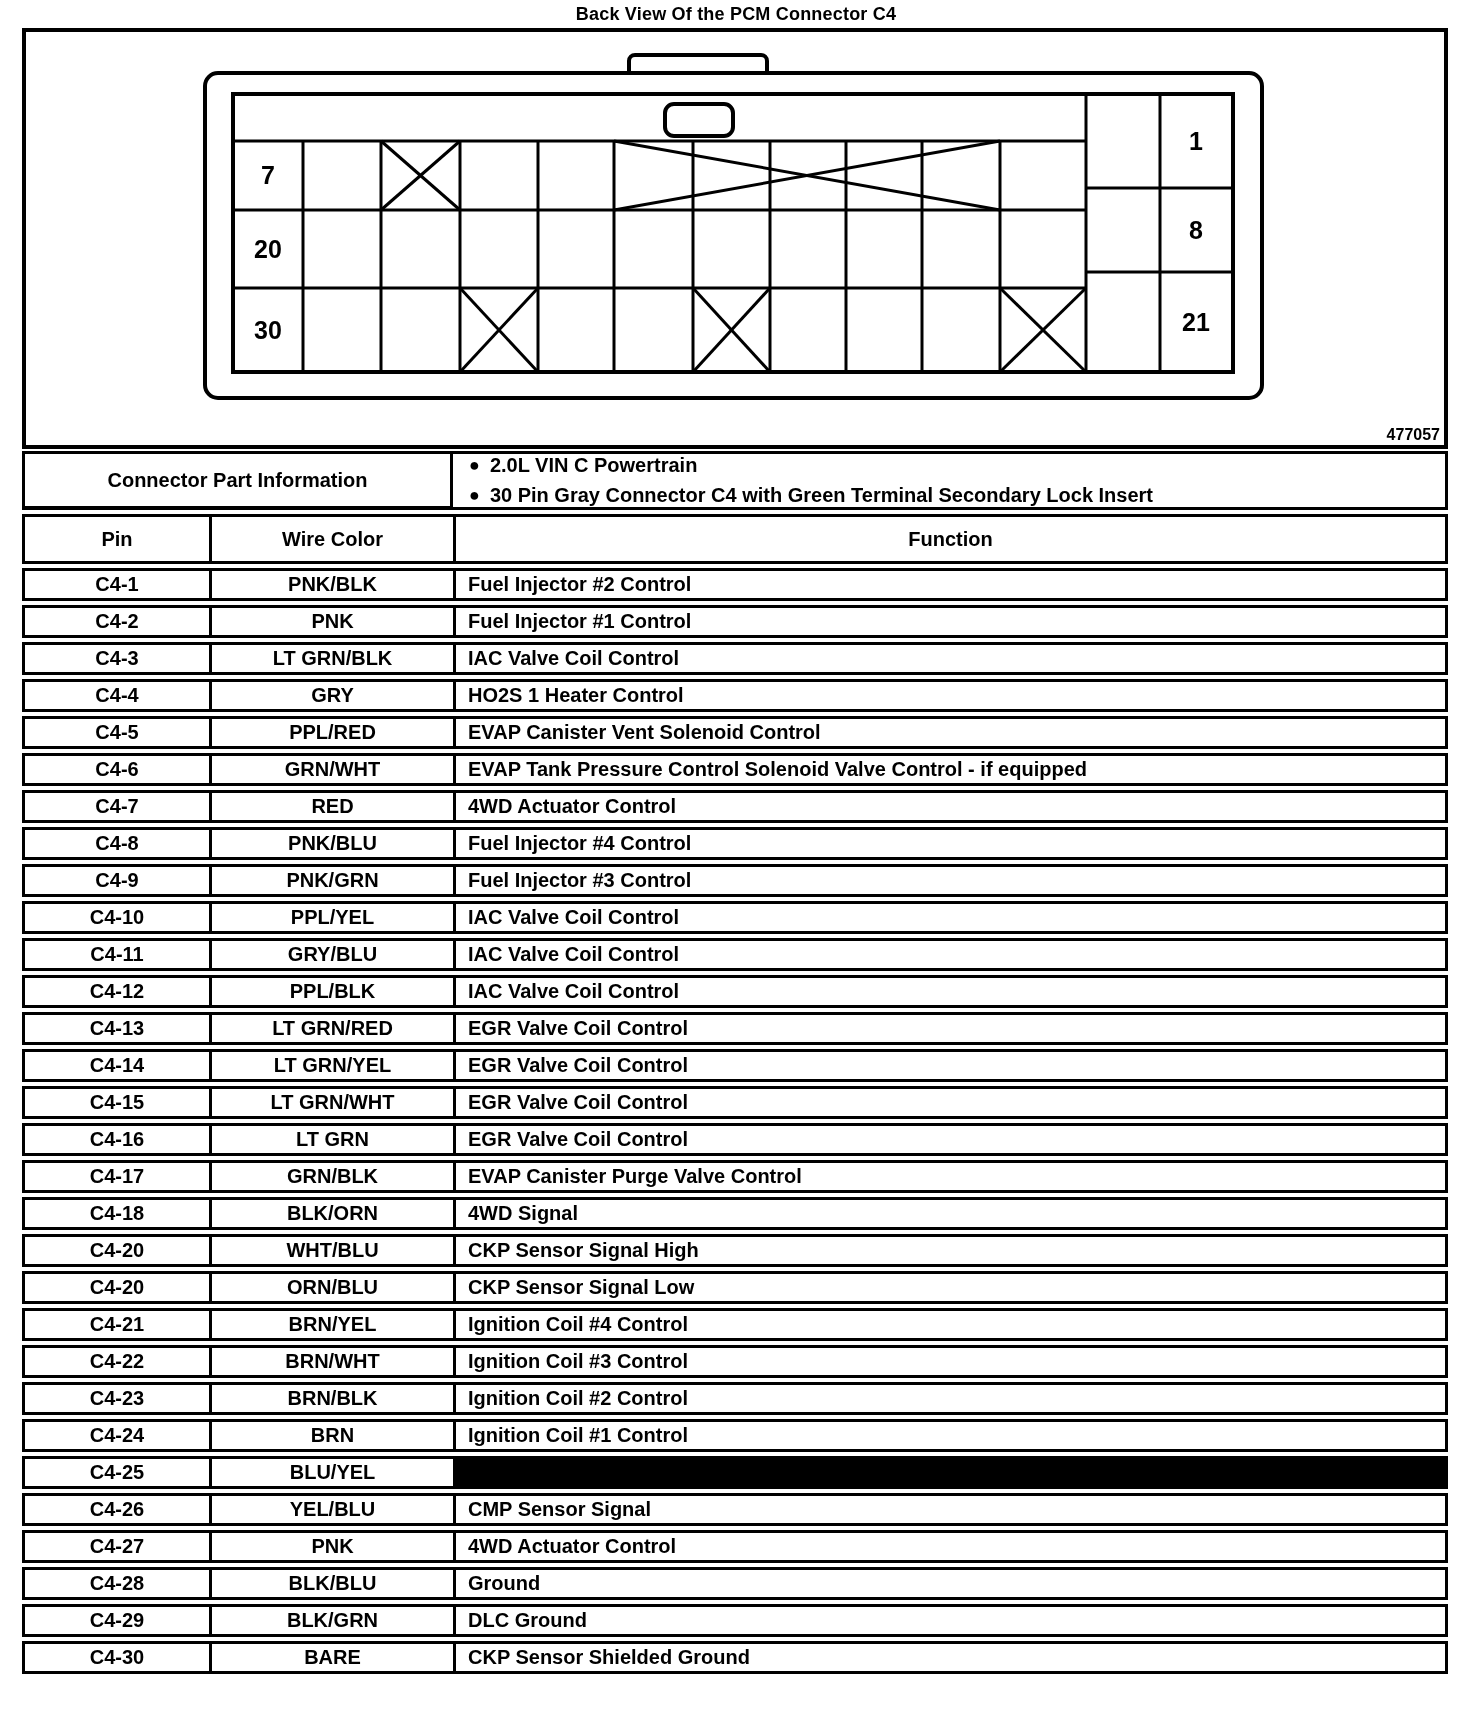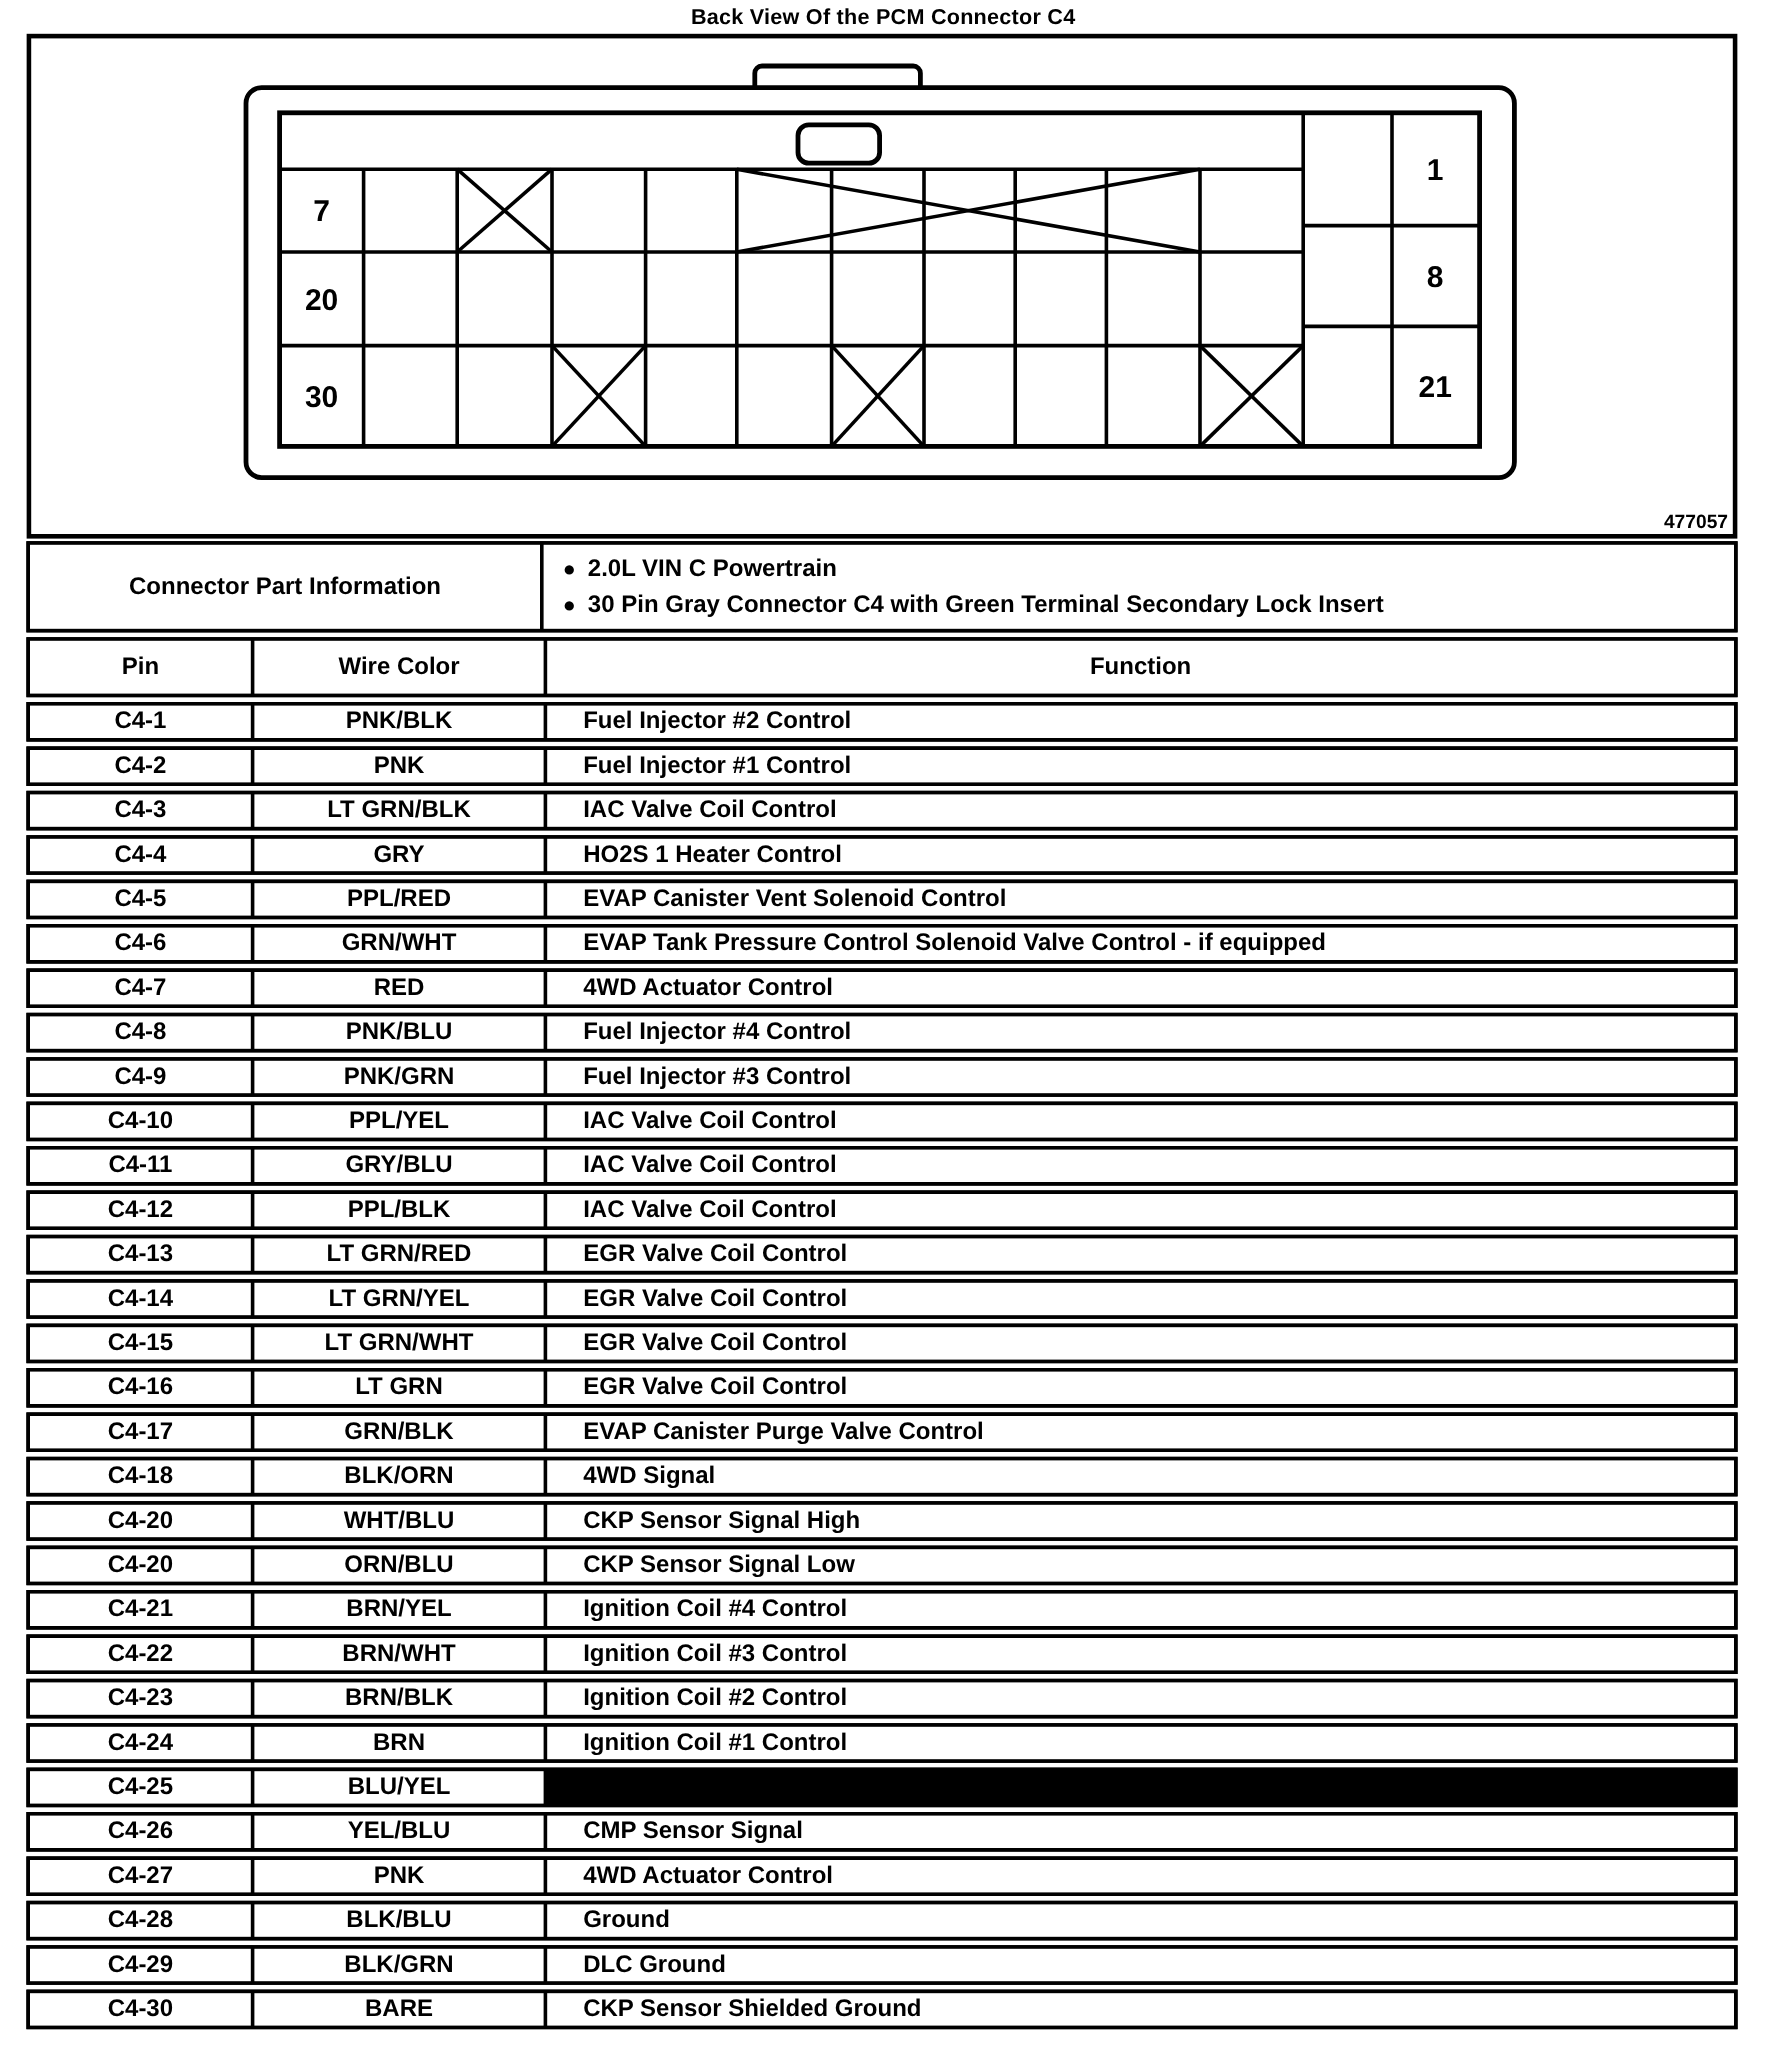--- a/index.html
+++ b/index.html
@@ -28,24 +28,24 @@
   .row-box {
     display:grid; background:#000; border:3px solid #000;
     grid-gap:3px; gap:3px; margin-bottom:4px;
   }
   .hrow1 { grid-template-columns:425px auto; }
   .grid3 { grid-template-columns:184px 241px auto; }
   .cell {
     background:#fff; display:flex; align-items:center; justify-content:center;
     font-weight:bold; font-size:20px; white-space:nowrap; overflow:hidden;
   }
-  .hrow1 .cell { height:70px;text-align:center; }
+  .hrow1 .cell { height:52px;text-align:center; }
   .chead .cell { height:44px; }
   .trow  .cell { height:27px; }
-  .cell.fn { justify-content:flex-start; padding-left:30px; }
+  .cell.fn { justify-content:flex-start; padding-left:12px; }
   .part-info-bullets {
     background:#fff; display:flex; flex-direction:column; justify-content:center;
     padding-left:16px; gap:7px; font-weight:bold; font-size:20px;
   }
   .bullet-line { display:flex; align-items:center; }
   .bullet-glyph { font-size:18px; margin-right:10px; }
 </style>
 </head>
 <body>
 

